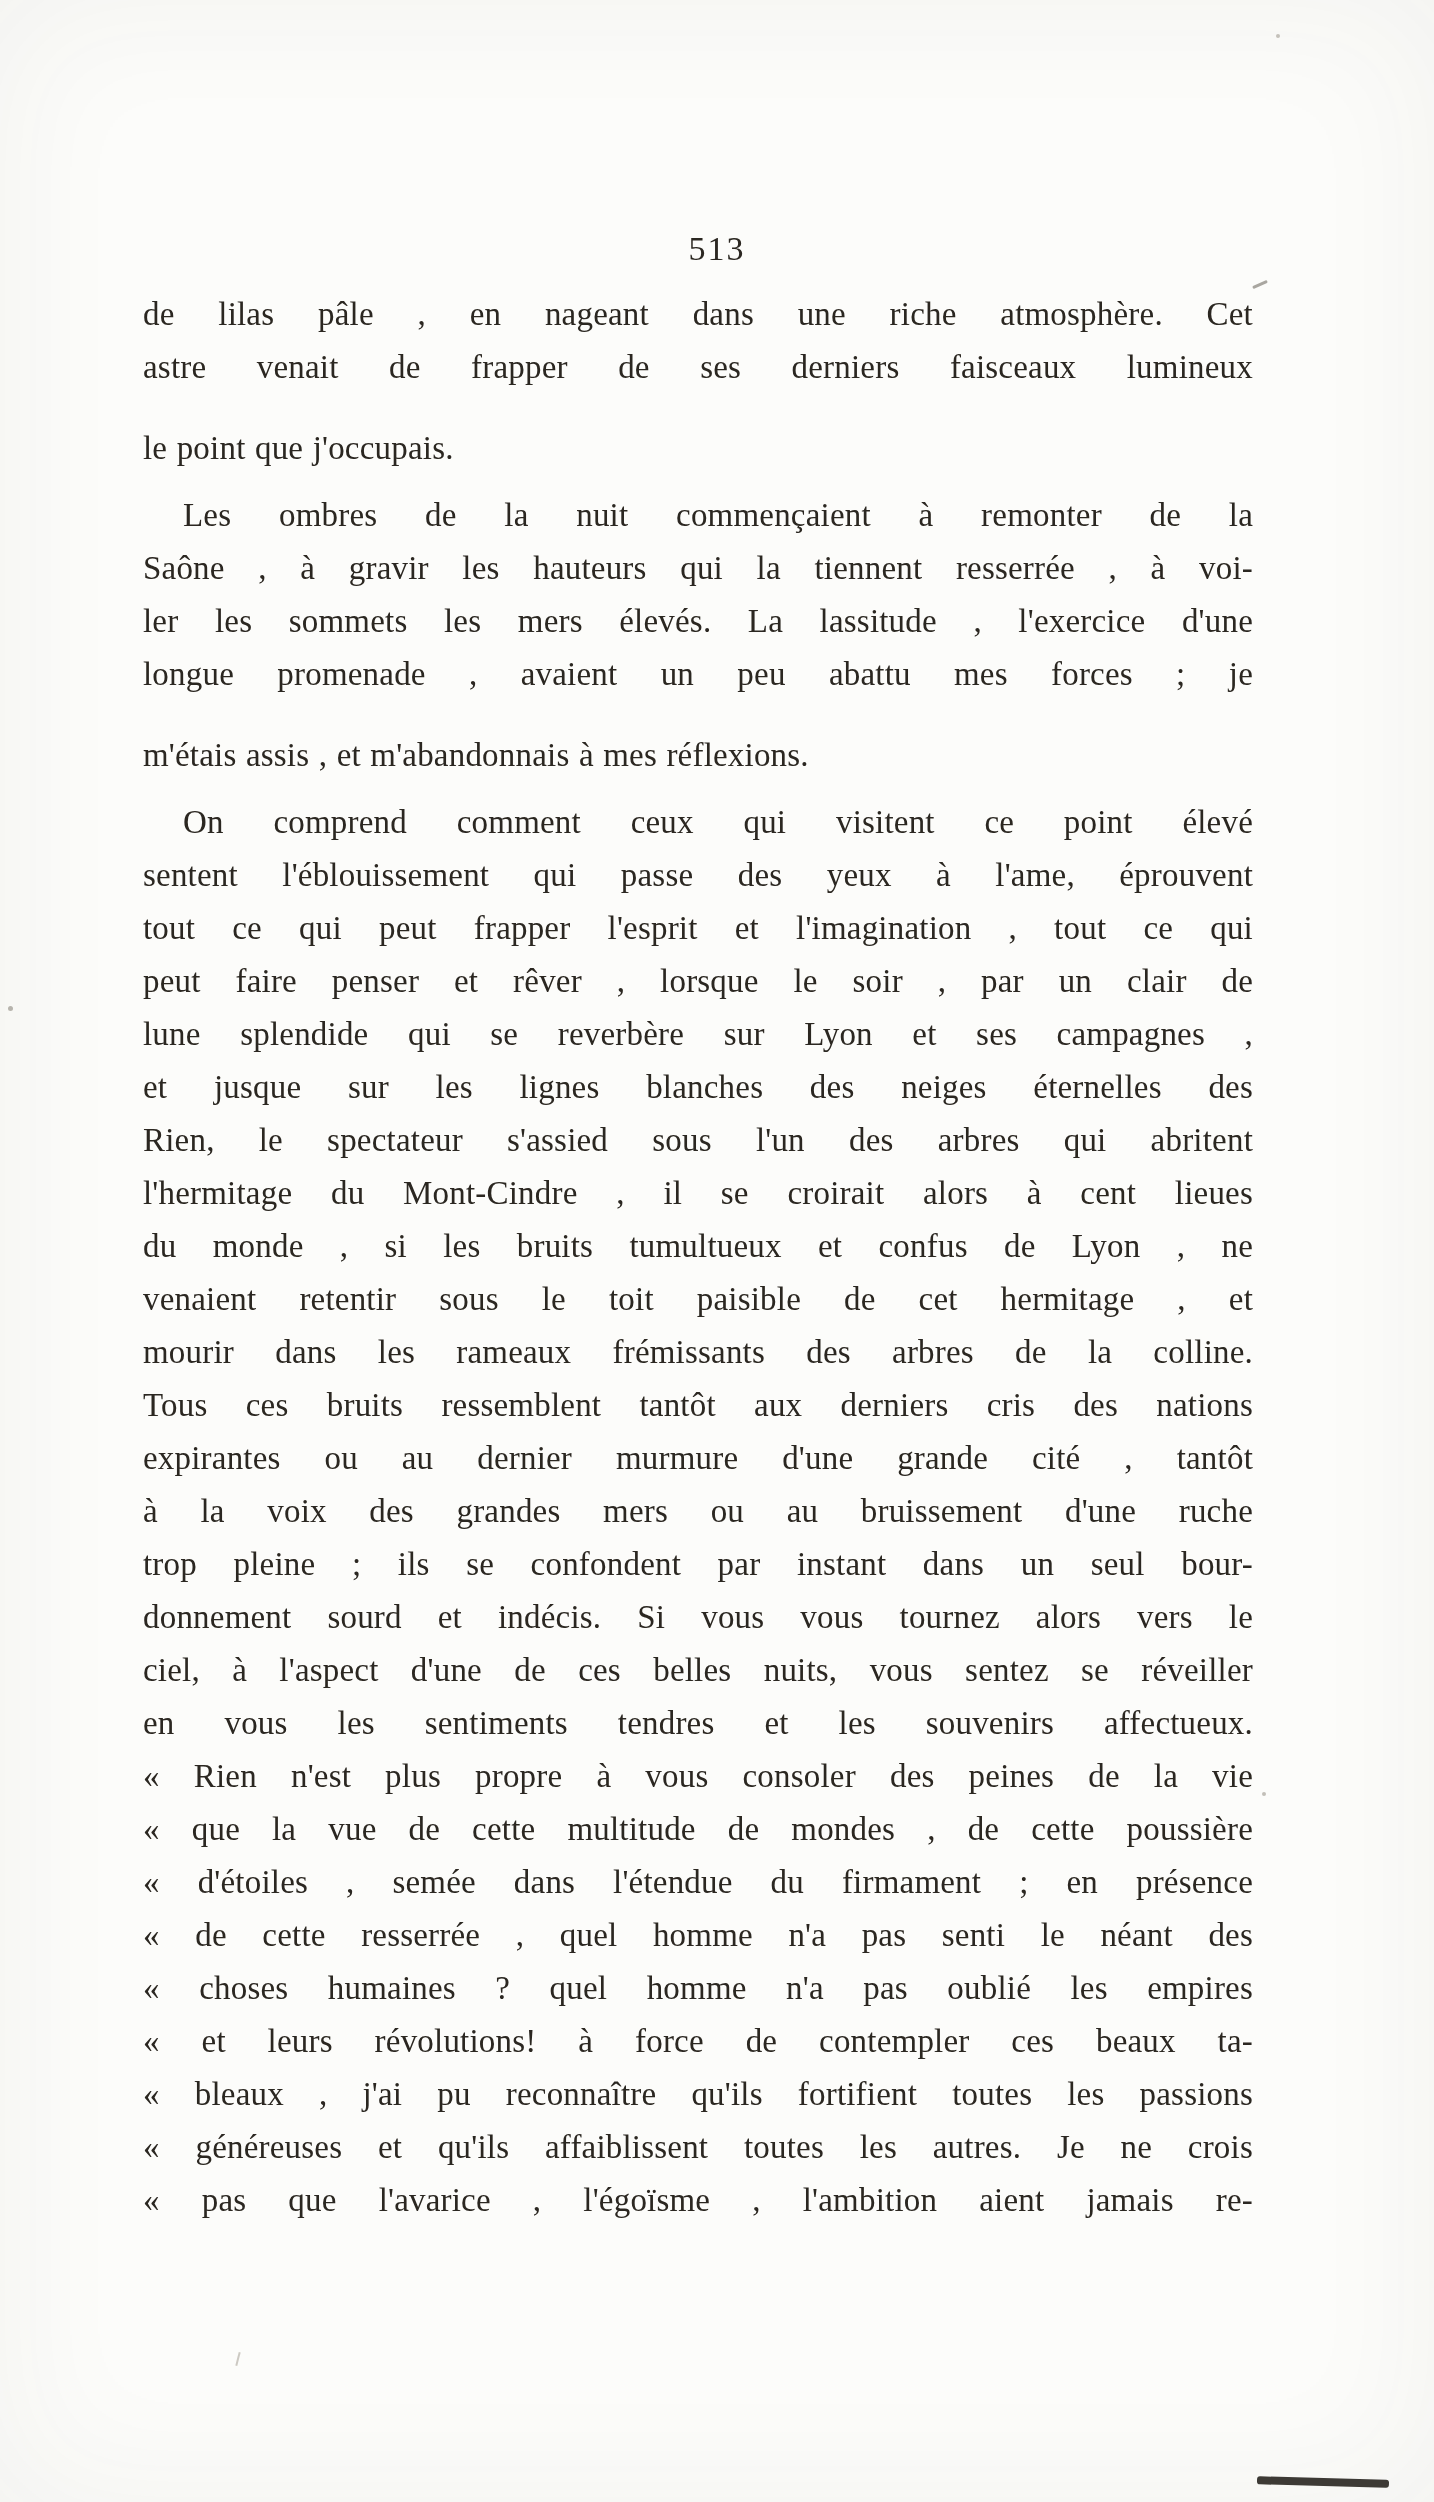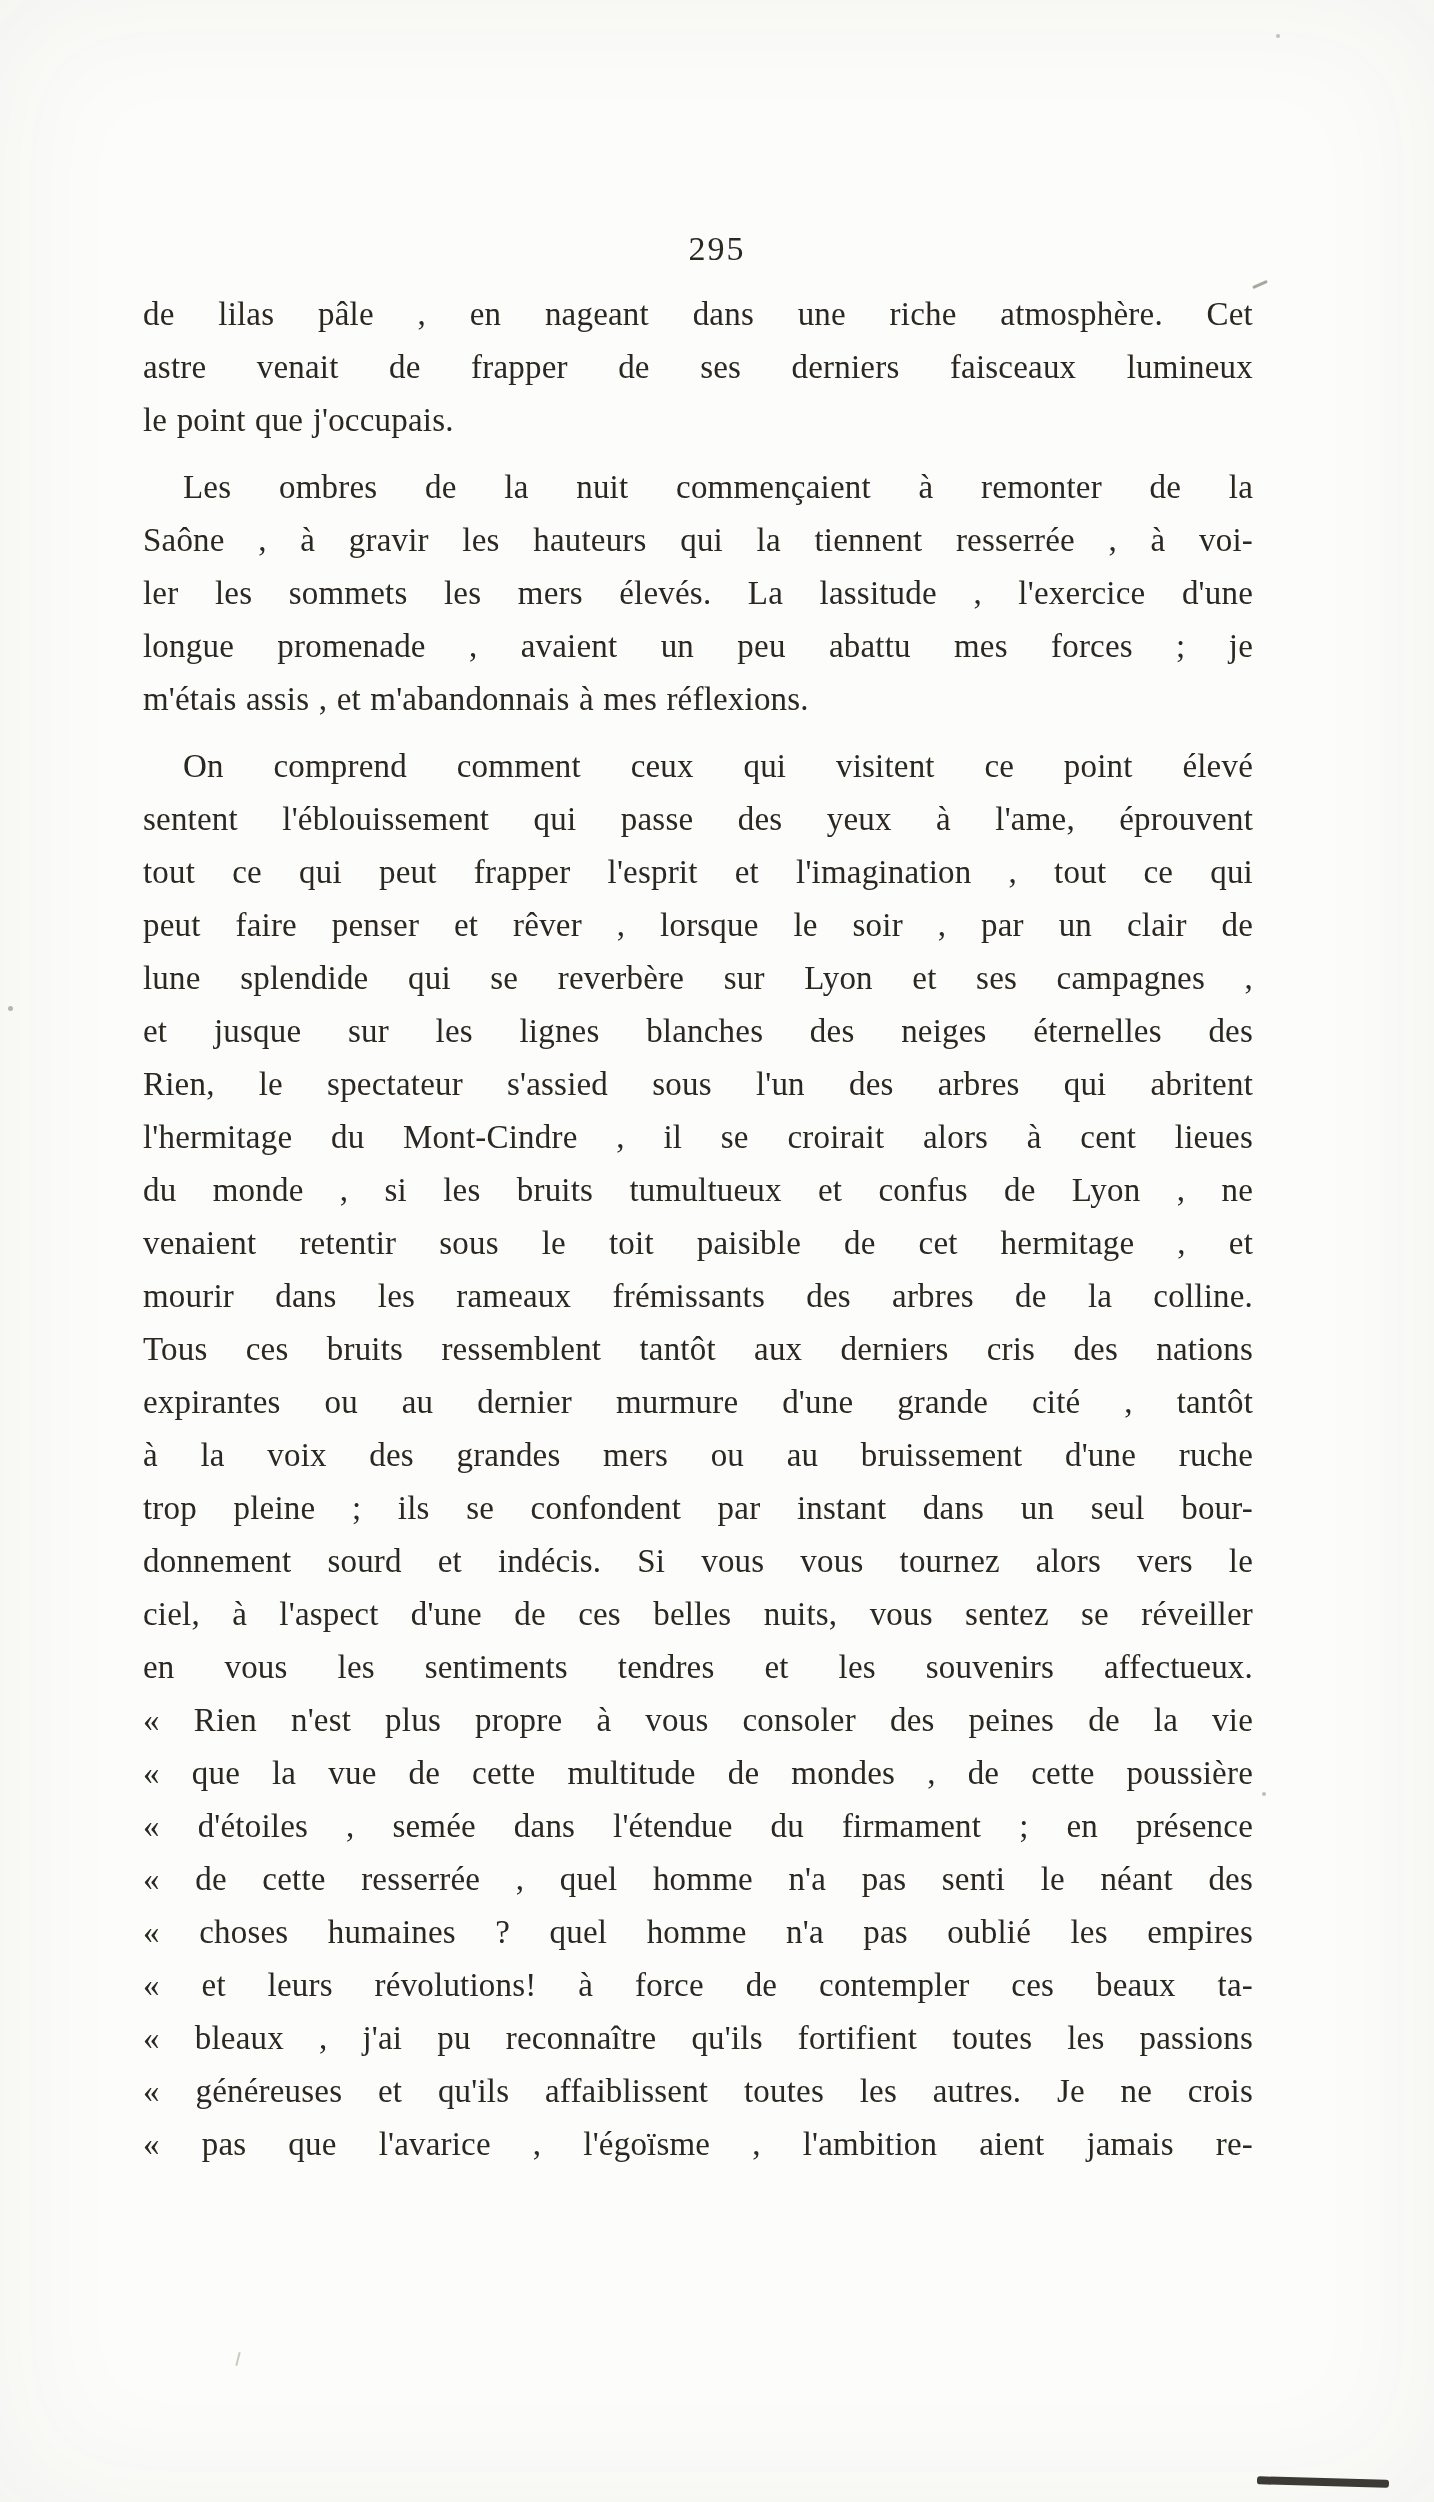--- a/index.html
+++ b/index.html
@@ -36,21 +36,21 @@
     line-height:53px;
     letter-spacing:0.2px;
   }
   .line{
     text-align:justify;
     text-align-last:justify;
     word-spacing:1px;
     white-space:normal;
   }
   .line.indent{ text-indent:40px;margin-top:14px; }
-  .line.flush{ text-align-last:left; }
+  .line.flush{ text-align-last:left;margin-top:28px; }
   
   .artifact{ position:absolute; }
   .a-dash-top-right{
     left:1252px;top:283px;width:16px;height:3px;
     background:#9a978f;transform:rotate(-24deg);border-radius:2px;opacity:.85;
   }
   .a-speck-top-right{
     left:1276px;top:34px;width:4px;height:4px;border-radius:50%;
     background:#c4c1ba;
   }
@@ -68,21 +68,21 @@
   }
   .a-mark-bottom-right{
     left:1257px;top:2478px;width:132px;height:8px;border-radius:3px;
     background:#3d3a35;transform:rotate(1.5deg);
   }
 </style>
 </head>
 <body>
 
 <div class="page">
-  <div class="page-number">295</div>
+  <div class="page-number">513</div>
 
   <div class="text-block" id="text-block">
       <div class="line">de lilas pâle , en nageant dans une riche atmosphère. Cet</div>
       <div class="line">astre venait de frapper de ses derniers faisceaux lumineux</div>
       <div class="line flush">le point que j'occupais.</div>
       <div class="line indent">Les ombres de la nuit commençaient à remonter de la</div>
       <div class="line">Saône , à gravir les hauteurs qui la tiennent resserrée , à voi-</div>
       <div class="line">ler les sommets les mers élevés. La lassitude , l'exercice d'une</div>
       <div class="line">longue promenade , avaient un peu abattu mes forces ; je</div>
       <div class="line flush">m'étais assis , et m'abandonnais à mes réflexions.</div>

